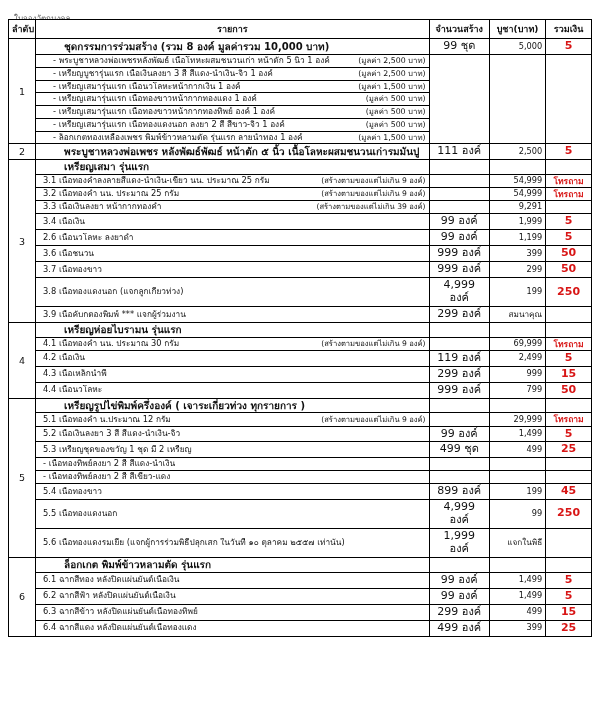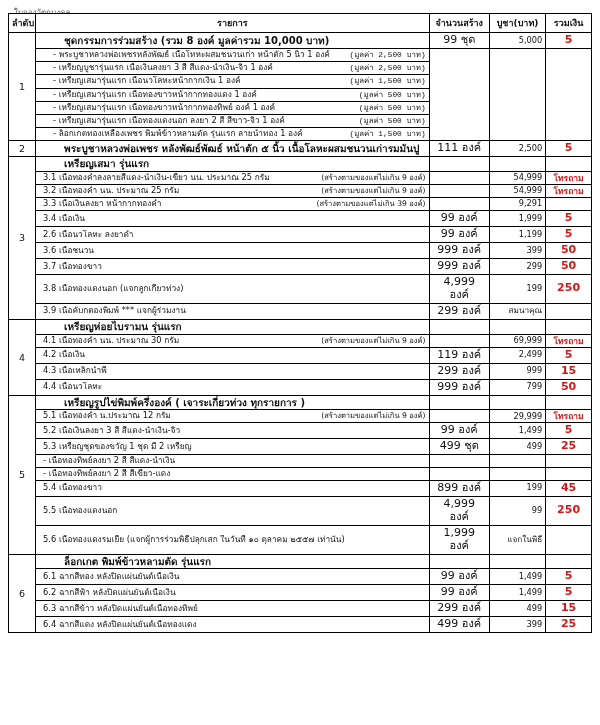--- a/index.html
+++ b/index.html
@@ -7,21 +7,21 @@
     width:600px;height:725px;
     background:#ffffff;
     font-family:"DejaVu Sans","Liberation Sans",sans-serif;
     color:#111111;
     overflow:hidden;
   }
   .page{
     position:relative;
     width:499px;height:725px;
     box-sizing:border-box;
-    padding:6px 8px 0 8px;
+    padding:12px 8px 0 8px;
   }
   .topstrip{
     height:7px;
     font-size:8px;
     color:#555;
     overflow:hidden;
     white-space:nowrap;
     padding-left:6px;
   }
   table.main{
@@ -60,21 +60,21 @@
     font-size:10px;
     margin-left:25px;
   }
   .subline{
     display:flex;
     justify-content:space-between;
     align-items:baseline;
     padding-left:14px;
   }
   .subline .left{white-space:nowrap;overflow:hidden;}
-  .subline .right{white-space:nowrap;padding-left:6px;font-size:7.8px;font-family:Liberation Mono, monospace;}
+  .subline .right{white-space:nowrap;padding-left:6px;font-size:7.8px;}
   .itemrow{
     display:flex;
     justify-content:space-between;
     align-items:baseline;
   }
   .itemrow .left{padding-left:4px;white-space:nowrap;overflow:hidden;text-align:center;}
   .itemrow .right{white-space:nowrap;padding-left:6px;font-size:7.6px;text-align:right;}
   .indent2{padding-left:22px;}
 </style>
 </head>

